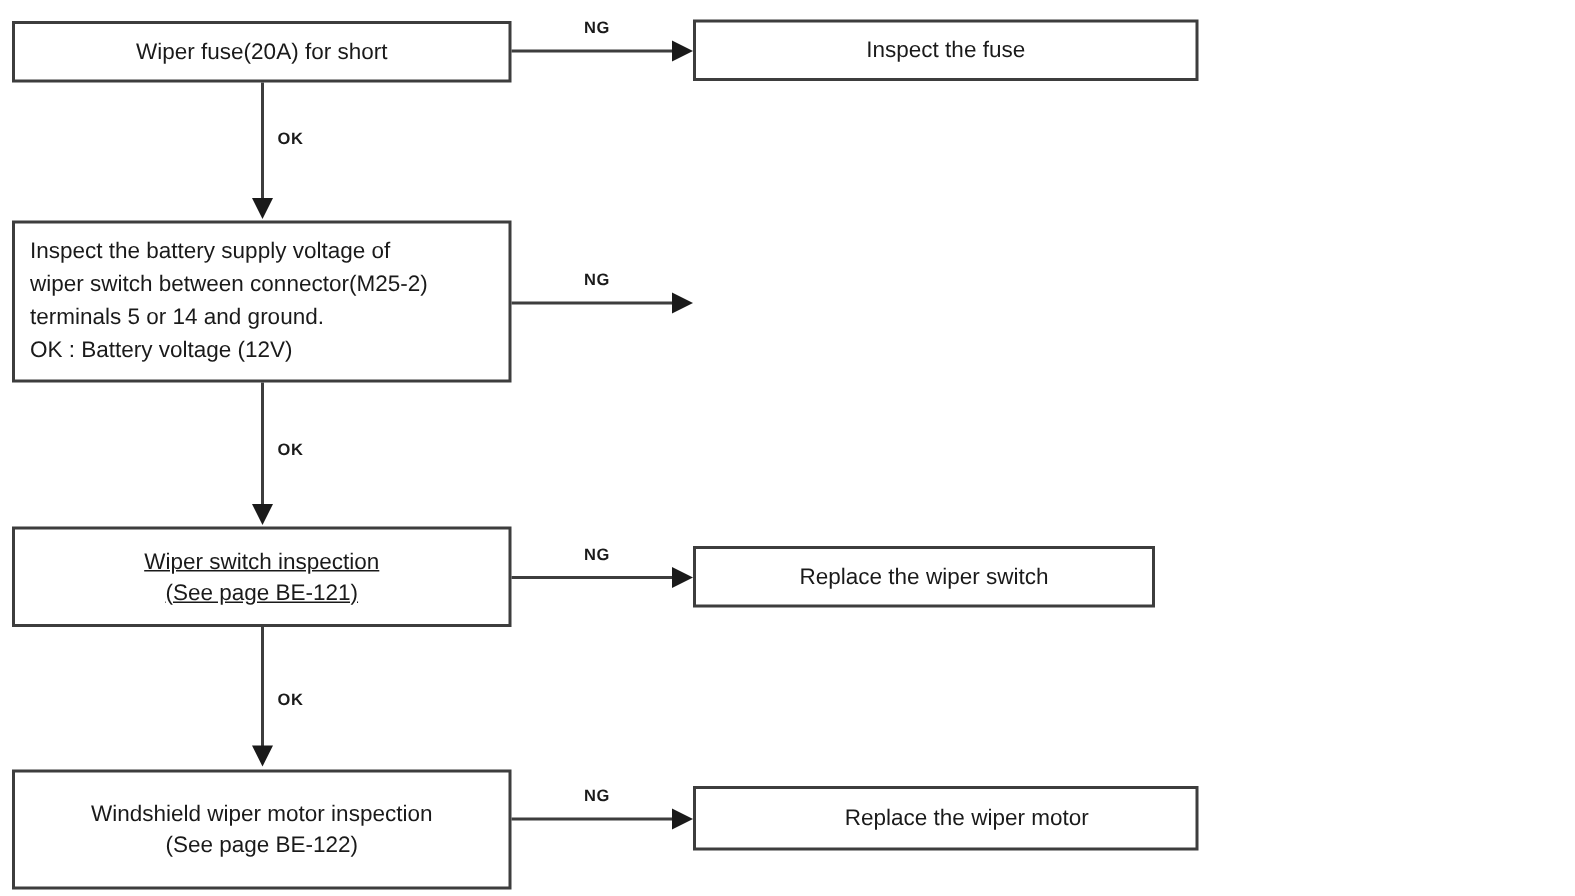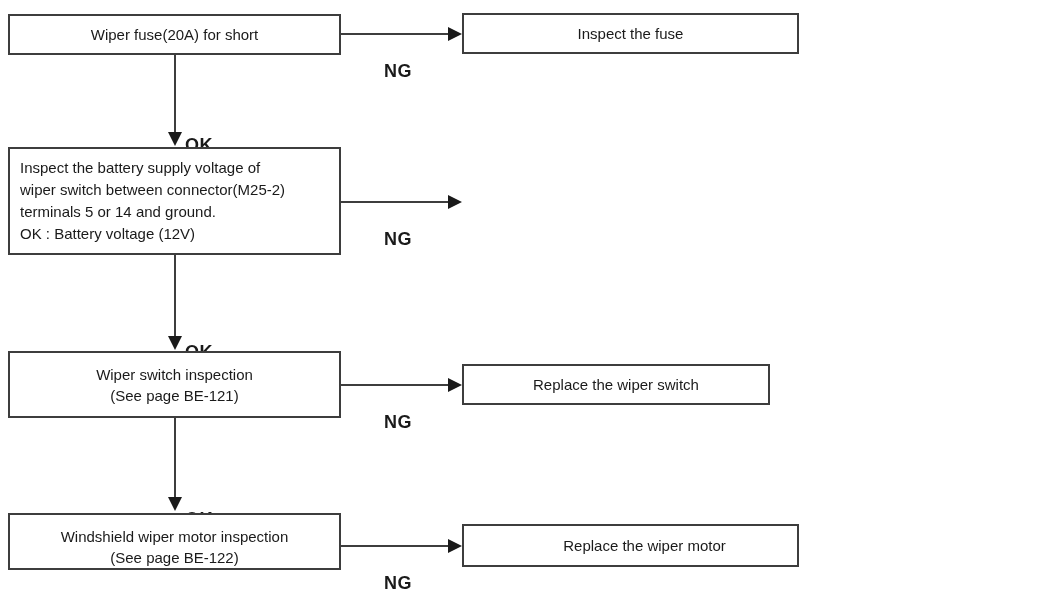--- a/index.html
+++ b/index.html
@@ -59,25 +59,24 @@
   .arrow-down {
     position: absolute;
     width: 0;
     height: 0;
     border-left: 7px solid transparent;
     border-right: 7px solid transparent;
     border-top: 14px solid #1a1a1a;
   }
   .branch-label {
     position: absolute;
-    font-size: 18px;
+    font-size: 11px;
     font-weight: bold;
     color: #1a1a1a;
     letter-spacing: 0.5px;
-    margin-top: 48px;
   }
 </style>
 </head>
 <body>
 
 <div id="canvas">
 
   <div class="box center" style="left:8px; top:14px; width:333px; height:41px;">
     <div>Wiper fuse(20A) for short</div>
   </div>
@@ -99,36 +98,36 @@
     <div>OK : Battery voltage (12V)</div>
   </div>
   <div class="hline" style="left:341px; top:201px; width:108px;"></div>
   <div class="arrow-right" style="left:448px; top:195px;"></div>
   <div class="branch-label" style="left:375px; top:181px; width:46px; text-align:center;">NG</div>
 
   <div class="vline" style="left:174px; top:255px; height:81px;"></div>
   <div class="arrow-down" style="left:168px; top:336px;"></div>
   <div class="branch-label" style="left:185px; top:294px;">OK</div>
 
-  <div class="box center" style="left:8px; top:351px; width:333px; height:67px;">
+  <div class="box center" style="left:8px; top:351px; width:333px; height:67px;text-decoration:underline;">
     <div>Wiper switch inspection</div>
     <div>(See page BE-121)</div>
   </div>
   <div class="hline" style="left:341px; top:384px; width:108px;"></div>
   <div class="arrow-right" style="left:448px; top:378px;"></div>
   <div class="branch-label" style="left:375px; top:364px; width:46px; text-align:center;">NG</div>
   <div class="box center" style="left:462px; top:364px; width:308px; height:41px;">
     <div>Replace the wiper switch</div>
   </div>
 
   <div class="vline" style="left:174px; top:418px; height:80px;"></div>
   <div class="arrow-down" style="left:168px; top:497px;"></div>
   <div class="branch-label" style="left:185px; top:461px;">OK</div>
 
-  <div class="box center" style="left:8px; top:513px; width:333px; height:57px;justify-content:flex-end;">
+  <div class="box center" style="left:8px; top:513px; width:333px; height:80px;">
     <div>Windshield wiper motor inspection</div>
     <div>(See page BE-122)</div>
   </div>
   <div class="hline" style="left:341px; top:545px; width:108px;"></div>
   <div class="arrow-right" style="left:448px; top:539px;"></div>
   <div class="branch-label" style="left:375px; top:525px; width:46px; text-align:center;">NG</div>
   <div class="box center" style="left:462px; top:524px; width:337px; height:43px;padding-left:28px;">
     <div>Replace the wiper motor</div>
   </div>
 

